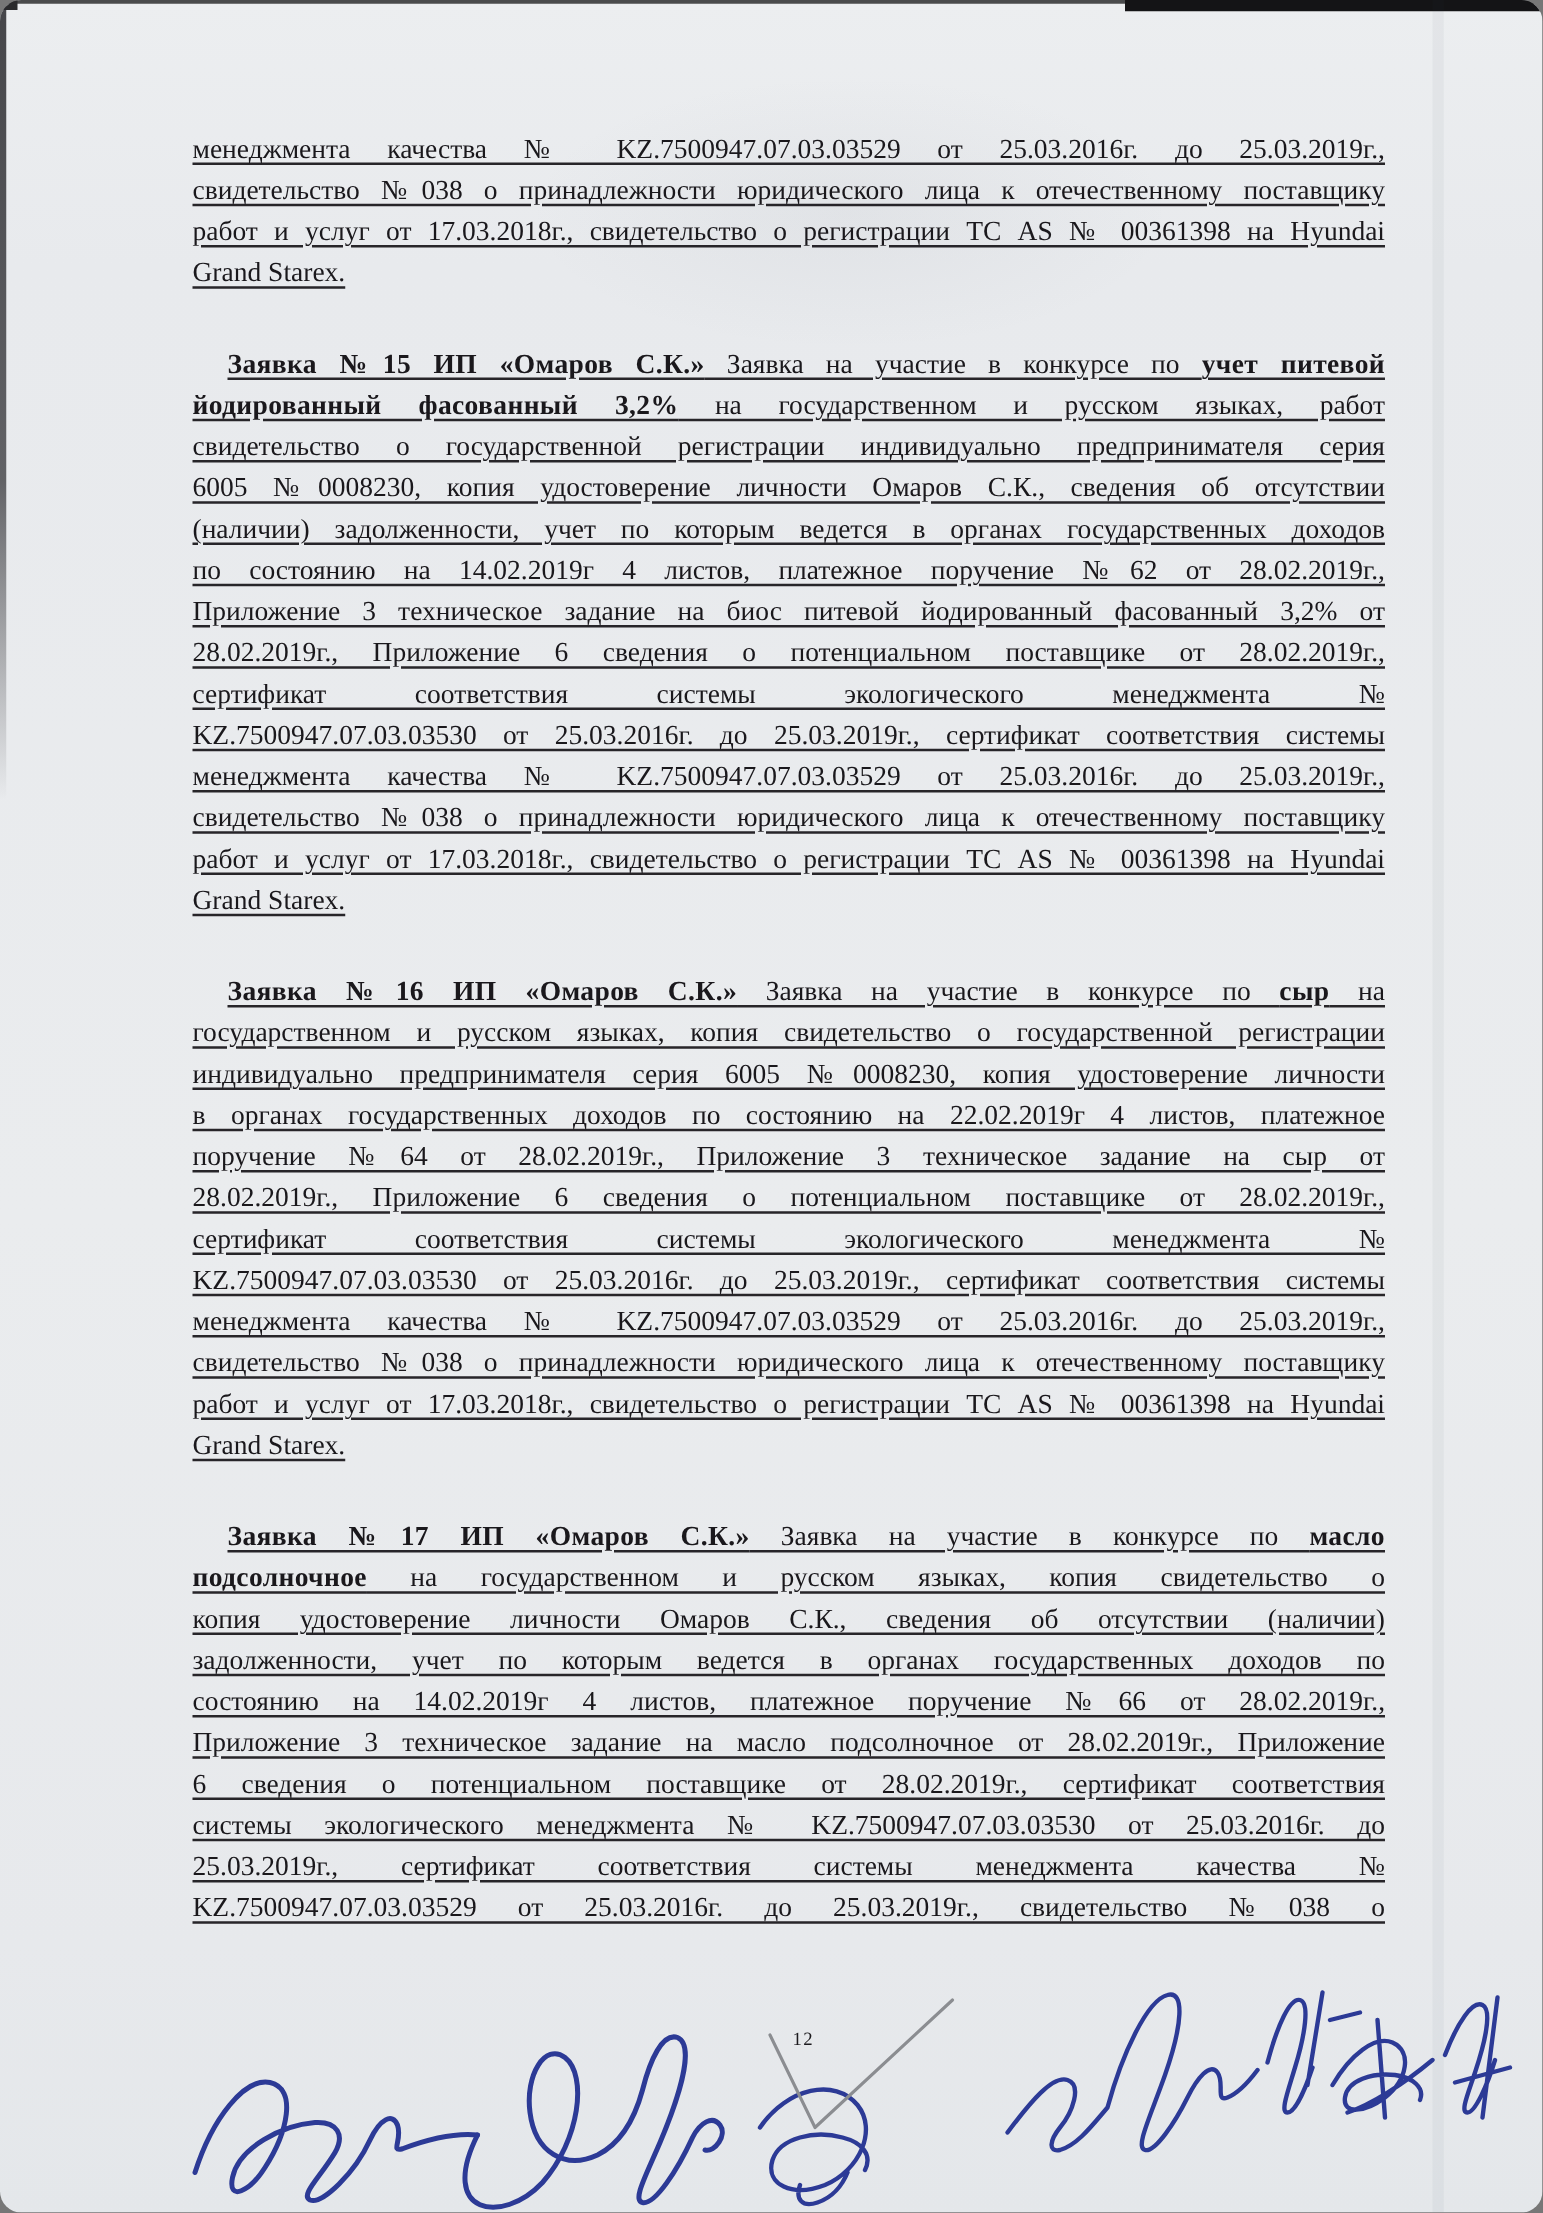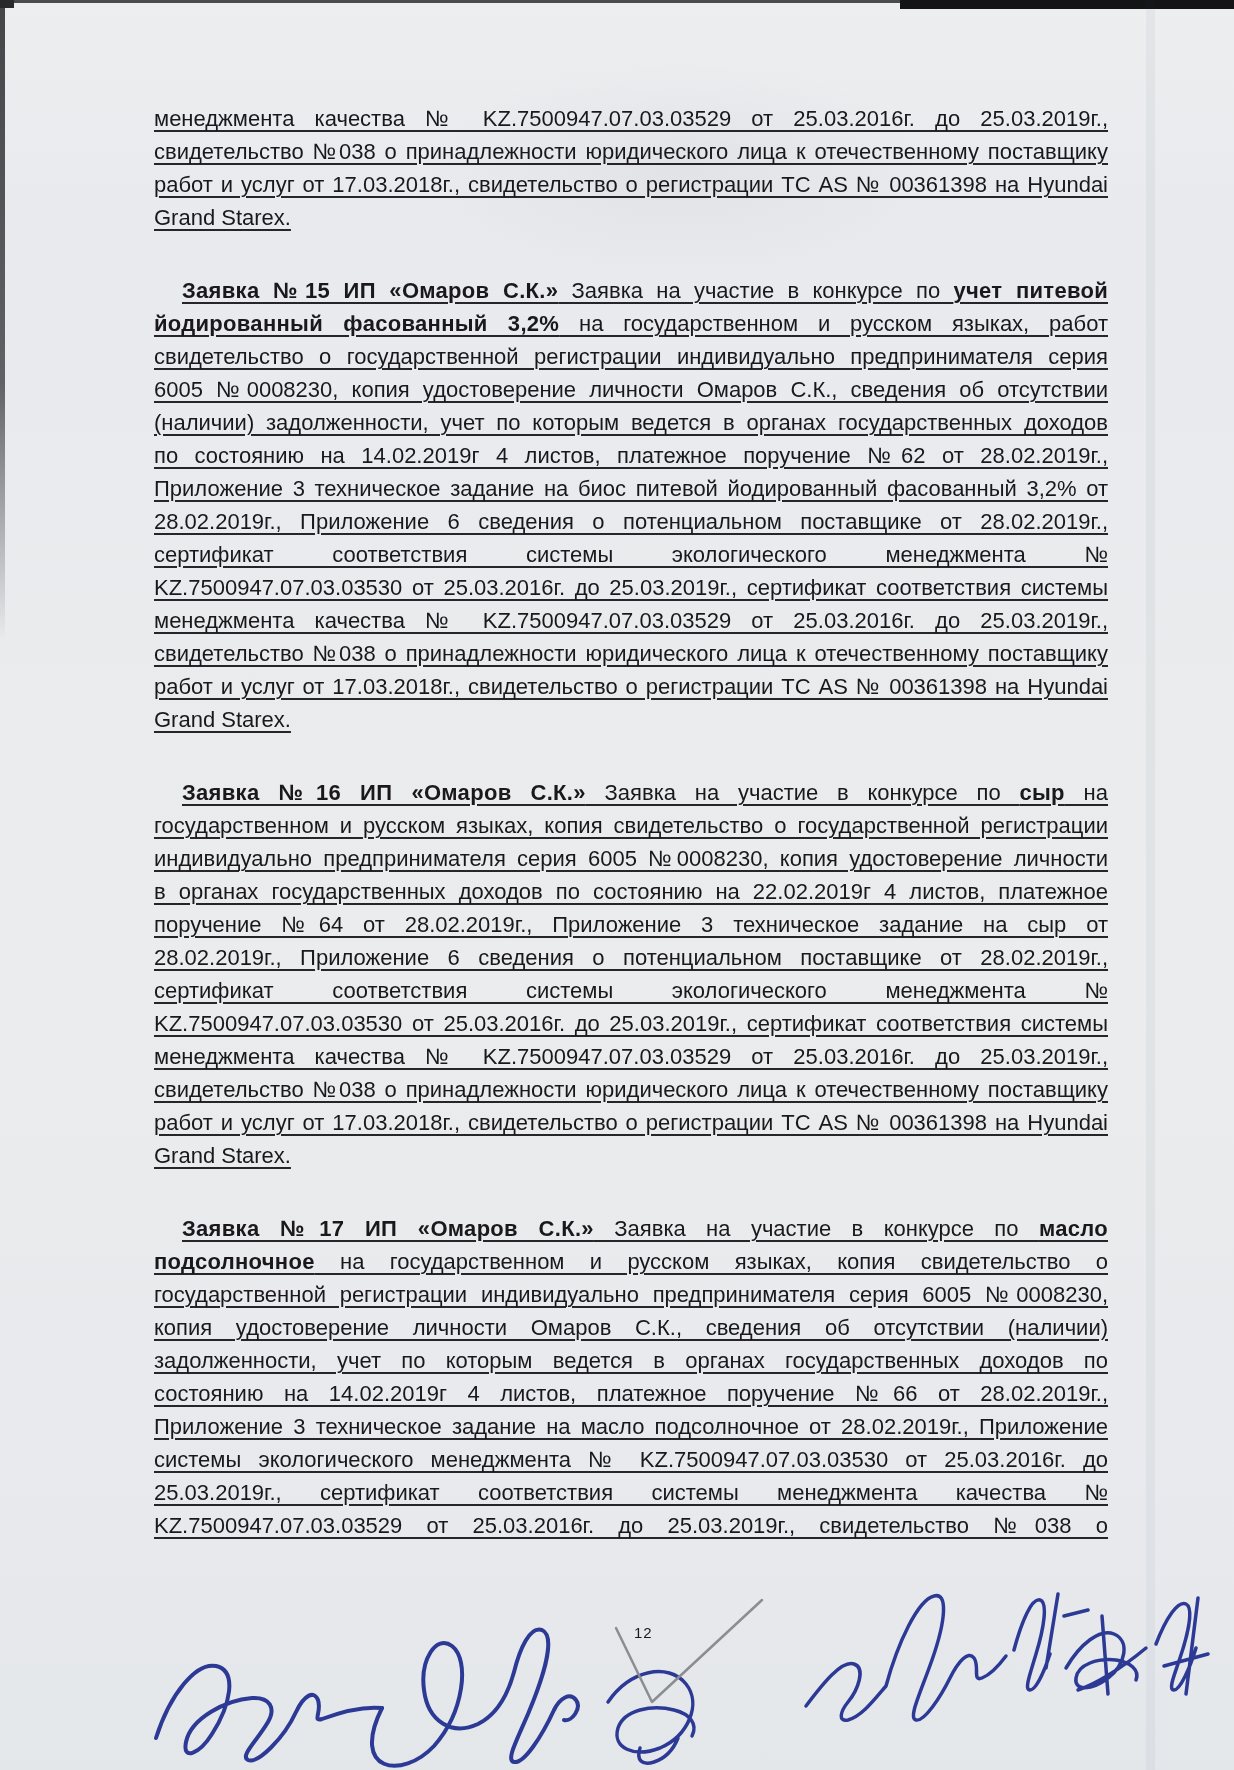--- a/index.html
+++ b/index.html
@@ -2,22 +2,23 @@
 <html style="--ink: #1a181c;"><head>
 <meta charset="utf-8">
 <style>
   html,body{margin:0;padding:0;background:#777;}
   .sheet{
     position:relative;
     width:1234px;height:1770px;
     margin:0 auto;
     background:linear-gradient(180deg,#eceef0 0%,#e8eaed 12%,#eaecee 55%,#e7e9ec 88%,#e4e7ea 100%);
     overflow:hidden;
-    font-family:Liberation Sans, sans-serif;
+    font-family:Liberation Serif, serif;
     color:var(--ink,#1a181c);
+    border-radius:17px;
   }
   
   .edge-top{position:absolute;left:0;top:0;width:100%;height:3px;background:rgba(20,20,22,.75);}
   .edge-top-right{position:absolute;left:900px;top:0;width:334px;height:9px;background:#141416;}
   .edge-top-left{position:absolute;left:0;top:0;width:14px;height:8px;background:#2a2a2c;}
   .edge-left{position:absolute;left:0;top:0;width:5px;height:640px;
     background:linear-gradient(180deg,rgba(40,40,44,.85) 0%,rgba(40,40,44,.7) 60%,rgba(40,40,44,0) 100%);}
   .streak-right{position:absolute;left:1146px;top:0;width:9px;height:100%;background:rgba(60,70,90,.05);}
   .shade-mid{position:absolute;left:420px;top:60px;width:520px;height:220px;background:radial-gradient(ellipse at center,rgba(120,128,140,.07),rgba(120,128,140,0) 70%);}
 
@@ -90,25 +91,25 @@
         <div class="ln full"><span>сертификат соответствия системы экологического менеджмента №</span></div>
         <div class="ln full"><span>KZ.7500947.07.03.03530 от 25.03.2016г. до 25.03.2019г., сертификат соответствия системы</span></div>
         <div class="ln full"><span>менеджмента качества  № KZ.7500947.07.03.03529 от 25.03.2016г. до 25.03.2019г.,</span></div>
         <div class="ln full"><span>свидетельство №038 о принадлежности юридического лица к отечественному поставщику</span></div>
         <div class="ln full"><span>работ и услуг от 17.03.2018г., свидетельство о регистрации ТС  AS № 00361398 на Hyundai</span></div>
         <div class="ln"><span>Grand Starex.</span></div>
       </div>
       <div class="para indent">
         <div class="ln full"><span class="bold">Заявка №17 ИП «Омаров С.К.»</span><span> Заявка на участие в конкурсе по </span><span class="bold">масло</span></div>
         <div class="ln full"><span class="bold">подсолночное</span><span> на государственном и русском языках, копия свидетельство о</span></div>
-        <div class="ln full"><span>государственной регистрации индивидуально предпринимателя серия 6005 №0008230,</span></div>
         <div class="ln full"><span>копия удостоверение личности Омаров С.К., сведения об отсутствии (наличии)</span></div>
         <div class="ln full"><span>задолженности, учет по которым ведется в органах государственных доходов по</span></div>
         <div class="ln full"><span>состоянию на 14.02.2019г 4 листов, платежное поручение №66 от 28.02.2019г.,</span></div>
         <div class="ln full"><span>Приложение 3 техническое задание на масло подсолночное  от 28.02.2019г., Приложение</span></div>
+        <div class="ln full"><span>6 сведения о потенциальном поставщике от 28.02.2019г.,  сертификат соответствия</span></div>
         <div class="ln full"><span>системы экологического менеджмента  № KZ.7500947.07.03.03530  от 25.03.2016г. до</span></div>
         <div class="ln full"><span>25.03.2019г., сертификат соответствия системы менеджмента качества №</span></div>
         <div class="ln full"><span>KZ.7500947.07.03.03529 от 25.03.2016г. до 25.03.2019г., свидетельство №038 о</span></div>
       </div>
     </div>
 
   <div class="page-number">12</div>
 
   <svg class="sig-layer" viewBox="0 0 1234 1770">
 

